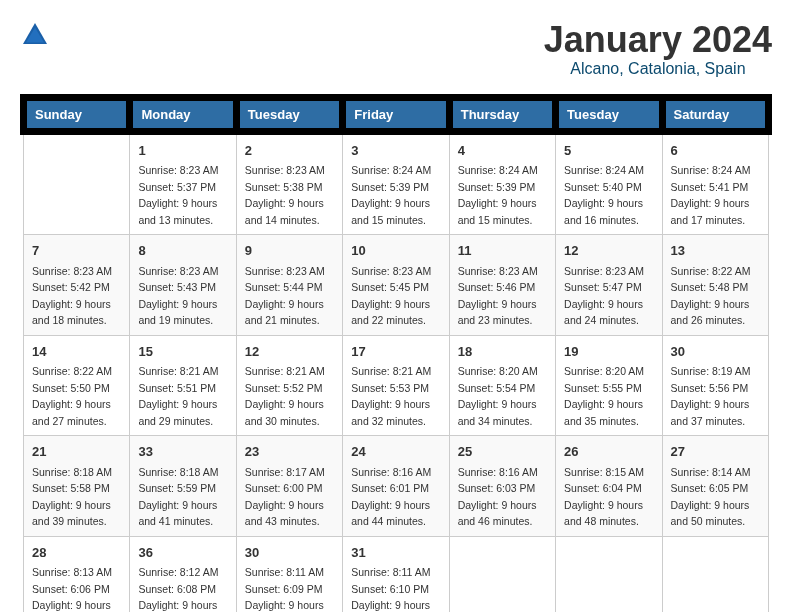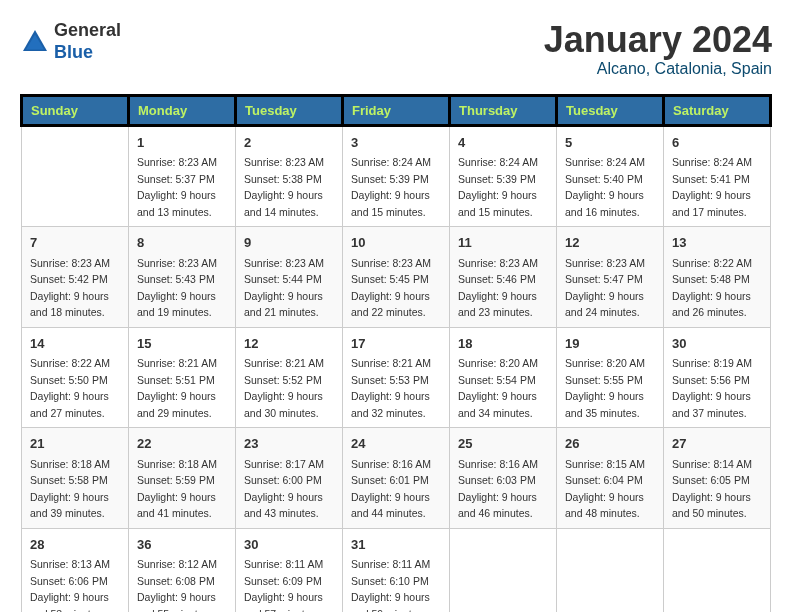--- a/index.html
+++ b/index.html
@@ -26,45 +26,45 @@
       font-weight: bold;
       line-height: 1.2;
     }
     .logo-general { color: #333; }
     .logo-blue { color: #1a5fa8; }
     .logo-icon {
       width: 30px;
       height: 30px;
     }
     .title-block {
-      text-align: right;
+      text-align: center;
     }
     .calendar-title {
       font-size: 36px;
       font-weight: bold;
       color: #333;
       line-height: 1.1;
     }
     .calendar-subtitle {
       font-size: 16px;
       color: #0c4a6e;
     }
     table {
       width: 100%;
       border-collapse: collapse;
       font-size: 11px;
     }
     thead tr th {
       background-color: #2e6da4;
-      color: #bef264;
+      color: #ffffff;
       padding: 6px 8px;
       text-align: left;
       font-size: 13px;
       font-weight: bold;
-      border: 3px solid #000000;
+      border: 7px solid #000000;
     }
     tbody tr td {
       border: 1px solid #ccc;
       vertical-align: top;
       padding: 6px 8px;
       width: calc(100% / 7);
       min-height: 80px;
       color: #333;
       line-height: 1.5;
     }
@@ -88,24 +88,20 @@
   </style>
 </head>
 <body>
 
 <div class="header">
   <div class="logo">
     <svg class="logo-icon" viewBox="0 0 40 40">
       <polygon points="20,4 36,32 4,32" fill="#1a5fa8"></polygon>
       <polygon points="20,10 32,30 8,30" fill="#2980d4" opacity="0.5"></polygon>
     </svg>
-    <div class="logo-text">
-      <span class="logo-general">General</span><br>
-      <span class="logo-blue">Blue</span>
-    </div>
   </div>
   <div class="title-block">
     <div class="calendar-title">January 2024</div>
     <div class="calendar-subtitle">Alcano, Catalonia, Spain</div>
   </div>
 </div>
 
 <table>
   <thead>
     <tr id="weekday-header">
@@ -162,21 +158,21 @@
         <td><span class="day-number">18</span>
 <span class="day-info">Sunrise: 8:20 AM<br>Sunset: 5:54 PM<br>Daylight: 9 hours and 34 minutes.</span></td>
         <td><span class="day-number">19</span>
 <span class="day-info">Sunrise: 8:20 AM<br>Sunset: 5:55 PM<br>Daylight: 9 hours and 35 minutes.</span></td>
         <td><span class="day-number">30</span>
 <span class="day-info">Sunrise: 8:19 AM<br>Sunset: 5:56 PM<br>Daylight: 9 hours and 37 minutes.</span></td>
       </tr>
       <tr>
         <td><span class="day-number">21</span>
 <span class="day-info">Sunrise: 8:18 AM<br>Sunset: 5:58 PM<br>Daylight: 9 hours and 39 minutes.</span></td>
-        <td><span class="day-number">22</span>
+        <td><span class="day-number">33</span>
 <span class="day-info">Sunrise: 8:18 AM<br>Sunset: 5:59 PM<br>Daylight: 9 hours and 41 minutes.</span></td>
         <td><span class="day-number">23</span>
 <span class="day-info">Sunrise: 8:17 AM<br>Sunset: 6:00 PM<br>Daylight: 9 hours and 43 minutes.</span></td>
         <td><span class="day-number">24</span>
 <span class="day-info">Sunrise: 8:16 AM<br>Sunset: 6:01 PM<br>Daylight: 9 hours and 44 minutes.</span></td>
         <td><span class="day-number">25</span>
 <span class="day-info">Sunrise: 8:16 AM<br>Sunset: 6:03 PM<br>Daylight: 9 hours and 46 minutes.</span></td>
         <td><span class="day-number">26</span>
 <span class="day-info">Sunrise: 8:15 AM<br>Sunset: 6:04 PM<br>Daylight: 9 hours and 48 minutes.</span></td>
         <td><span class="day-number">27</span>

